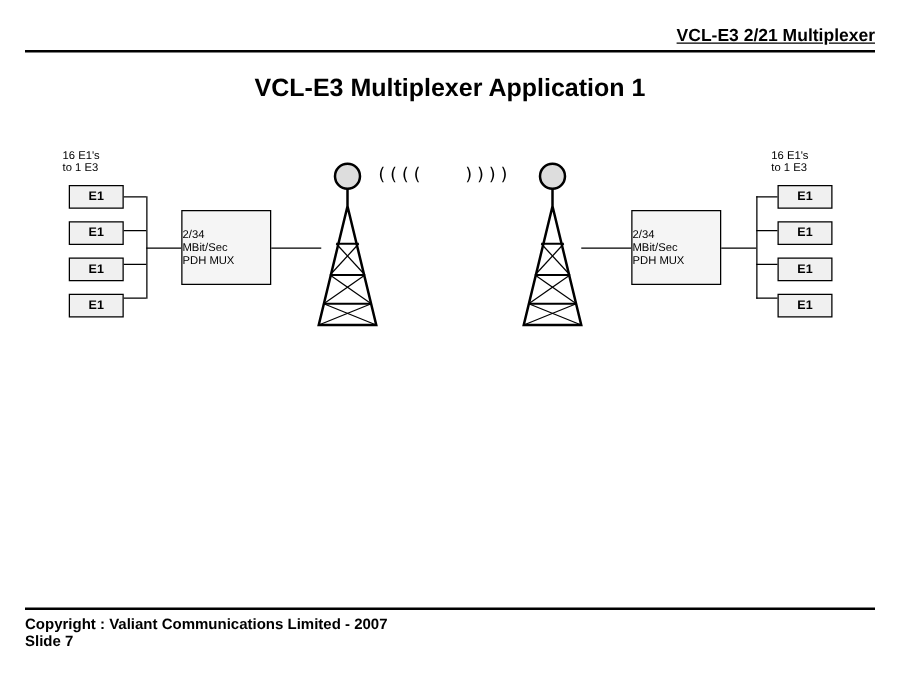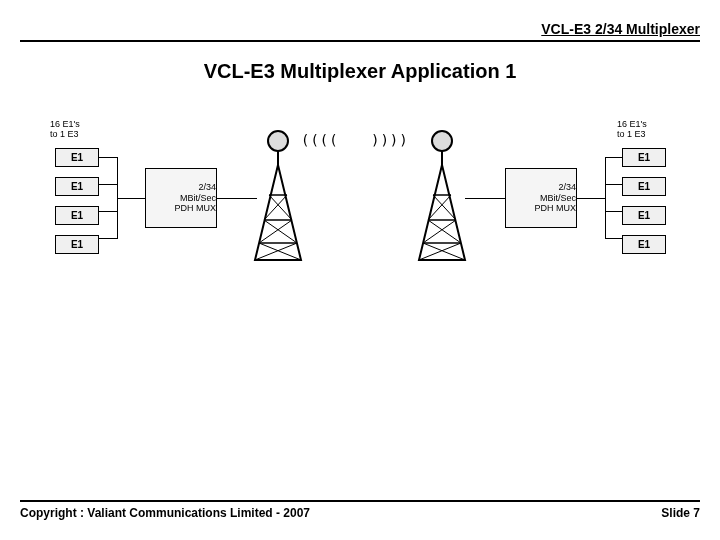--- a/index.html
+++ b/index.html
@@ -73,21 +73,21 @@
     padding: 3px 14px;
     font-weight: bold;
   }
   .mux-box {
     position: absolute;
     width: 72px;
     height: 60px;
     border: 1px solid #000;
     background: #f5f5f5;
     font-size: 9px;
-    text-align: right;
+    text-align: left;
     display: flex;
     flex-direction: column;
     justify-content: center;
     line-height: 1.2;
   }
   .conn-line {
     position: absolute;
     background: #000;
     height: 1px;
   }
@@ -111,27 +111,28 @@
     position: absolute;
     bottom: 20px;
     left: 20px;
     right: 20px;
     border-top: 2px solid #000;
     padding-top: 4px;
     font-size: 12px;
     font-weight: bold;
     display: flex;
     justify-content: space-between;
+    flex-direction: column;
   }
 </style>
 </head>
 <body>
 
 <div class="header-bar">
-  <span>VCL-E3 2/34 Multiplexer</span>
+  <span>VCL-E3 2/21 Multiplexer</span>
 </div>
 
 <div class="slide-title">VCL-E3 Multiplexer Application 1</div>
 
 <div class="diagram-wrap">
 
   <div class="stage">
 
     <div class="col-label" style="left:-5px; top:0;">
       <div>16 E1's</div>

